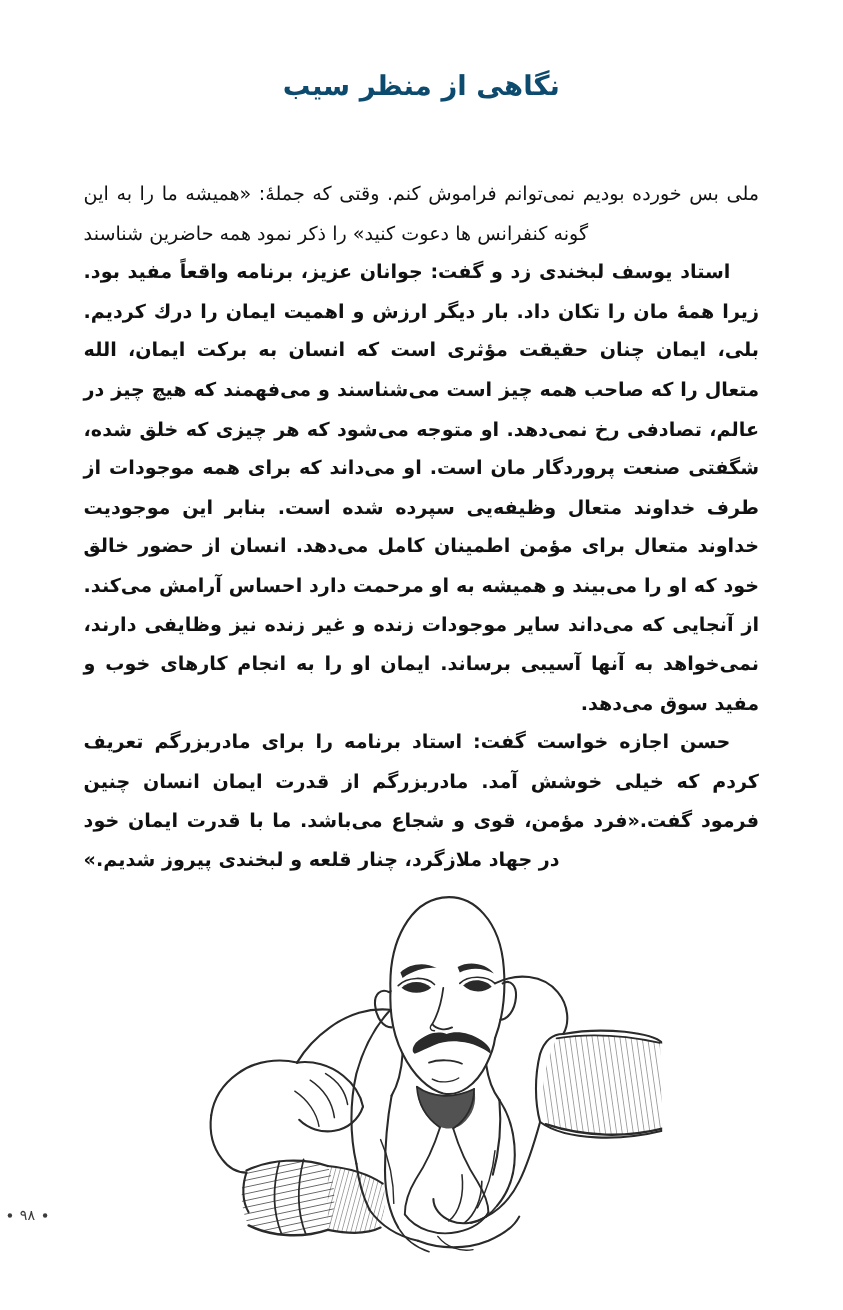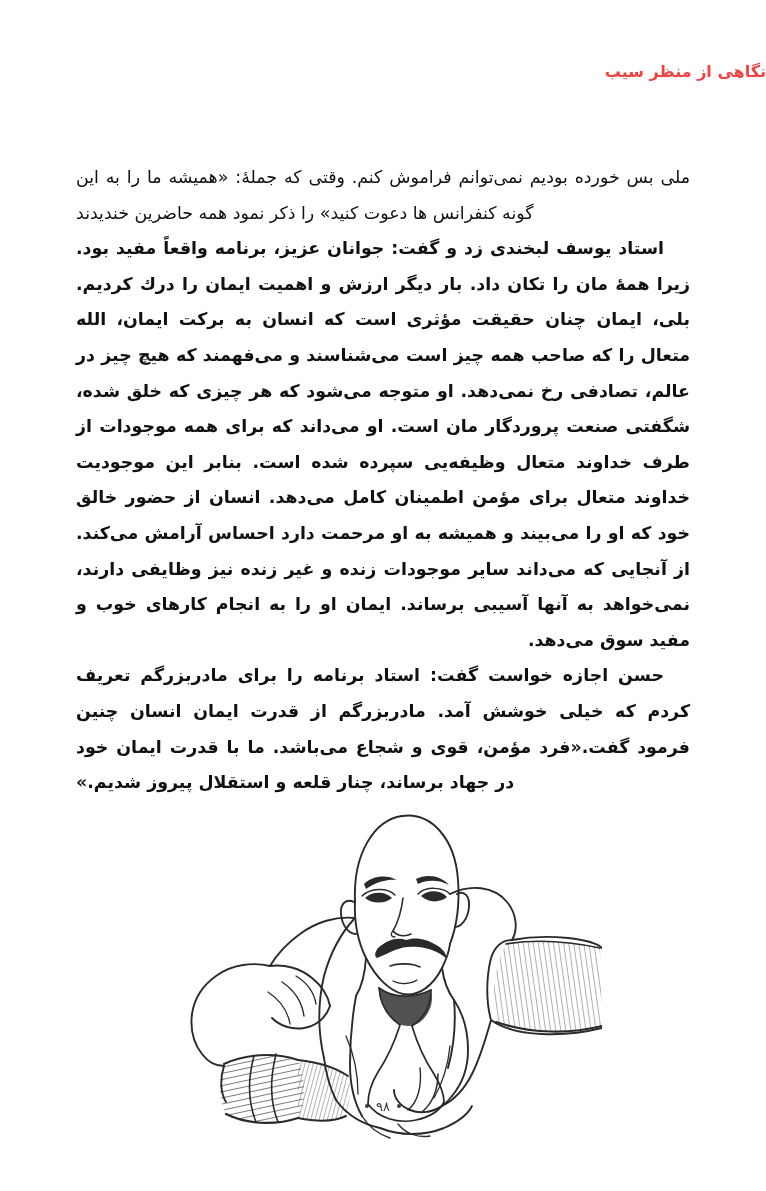--- a/index.html
+++ b/index.html
@@ -18,23 +18,23 @@
     overflow: hidden;
     font-family: "DejaVu Sans", "Liberation Sans", sans-serif;
   }
 
   
   .page-header {
     position: absolute;
     top: 62px;
     left: 0;
     right: 0;
-    text-align: right;
-    color: #ef4444;
-    font-size: 16px;
+    text-align: center;
+    color: #0c4a6e;
+    font-size: 25px;
     font-weight: bold;
     letter-spacing: 0.5px;
     direction: rtl;
     line-height: 1.3;
   }
 
   
   .body-text {
     position: absolute;
     top: 160px;
@@ -77,21 +77,21 @@
     width: 100%;
     height: 100%;
   }
 
   
   .folio {
     position: absolute;
     left: 0;
     right: 0;
     top: 1098px;
-    text-align: center;
+    text-align: left;
     direction: rtl;
     color: #3b3b3b;
     font-size: 13px;
     letter-spacing: 1px;
     pointer-events: none;
   }
   .folio .dot {
     display: inline-block;
     width: 4px;
     height: 4px;
@@ -105,23 +105,23 @@
   }
 </style>
 </head>
 <body>
 
 <div class="page">
 
   <div class="page-header">نگاهی از منظر سیب</div>
 
   <div class="body-text">
-    <p class="last-center-ish">ملی بس خورده بودیم نمی‌توانم فراموش کنم. وقتی که جملهٔ: «همیشه ما را به این گونه کنفرانس ها دعوت کنید» را ذکر نمود همه حاضرین خندیدند</p>
+    <p class="last-center-ish">ملی بس خورده بودیم نمی‌توانم فراموش کنم. وقتی که جملهٔ: «همیشه ما را به این گونه کنفرانس ها دعوت کنید» را ذکر نمود همه حاضرین شناسند</p>
     <p class="indent">استاد یوسف لبخندی زد و گفت: جوانان عزیز، برنامه واقعاً مفید بود. زیرا همهٔ مان را تکان داد. بار دیگر ارزش و اهمیت ایمان را درك کردیم. بلی، ایمان چنان حقیقت مؤثری است که انسان به برکت ایمان، الله متعال را که صاحب همه چیز است می‌شناسند و می‌فهمند که هیچ چیز در عالم، تصادفی رخ نمی‌دهد. او متوجه می‌شود که هر چیزی که خلق شده، شگفتی صنعت پروردگار مان است. او می‌داند که برای همه موجودات از طرف خداوند متعال  وظیفه‌یی سپرده شده است. بنابر این موجودیت خداوند متعال برای مؤمن اطمینان کامل می‌دهد. انسان از حضور خالق خود که او را می‌بیند و همیشه به او مرحمت دارد احساس آرامش می‌کند. از آنجایی که می‌داند سایر موجودات زنده و غیر زنده نیز وظایفی دارند، نمی‌خواهد به آنها آسیبی برساند. ایمان او را به انجام کارهای خوب و مفید سوق می‌دهد.</p>
-    <p class="indent last-center-ish">حسن اجازه خواست گفت:  استاد برنامه را برای مادربزرگم تعریف کردم که خیلی خوشش آمد. مادربزرگم از قدرت ایمان انسان چنین فرمود گفت.«فرد مؤمن، قوی و شجاع می‌باشد. ما با قدرت ایمان خود در جهاد برساند، چنار قلعه و استقلال پیروز شدیم.»</p>
+    <p class="indent last-center-ish">حسن اجازه خواست گفت:  استاد برنامه را برای مادربزرگم تعریف کردم که خیلی خوشش آمد. مادربزرگم از قدرت ایمان انسان چنین فرمود گفت.«فرد مؤمن، قوی و شجاع می‌باشد. ما با قدرت ایمان خود در جهاد ملازگرد، چنار قلعه و لبخندی پیروز شدیم.»</p>
   </div>
 
   <div class="illustration">
     <svg viewBox="0 0 452 382" xmlns="http://www.w3.org/2000/svg">
       <defs>
         <pattern id="hatchA" width="6" height="6" patternUnits="userSpaceOnUse" patternTransform="rotate(78)">
           <line x1="0" y1="0" x2="0" y2="6" stroke="#2a2a2a" stroke-width="1.5"></line>
         </pattern>
         <pattern id="hatchB" width="4" height="4" patternUnits="userSpaceOnUse" patternTransform="rotate(15)">
           <line x1="0" y1="0" x2="0" y2="4" stroke="#2a2a2a" stroke-width="0.9"></line>

